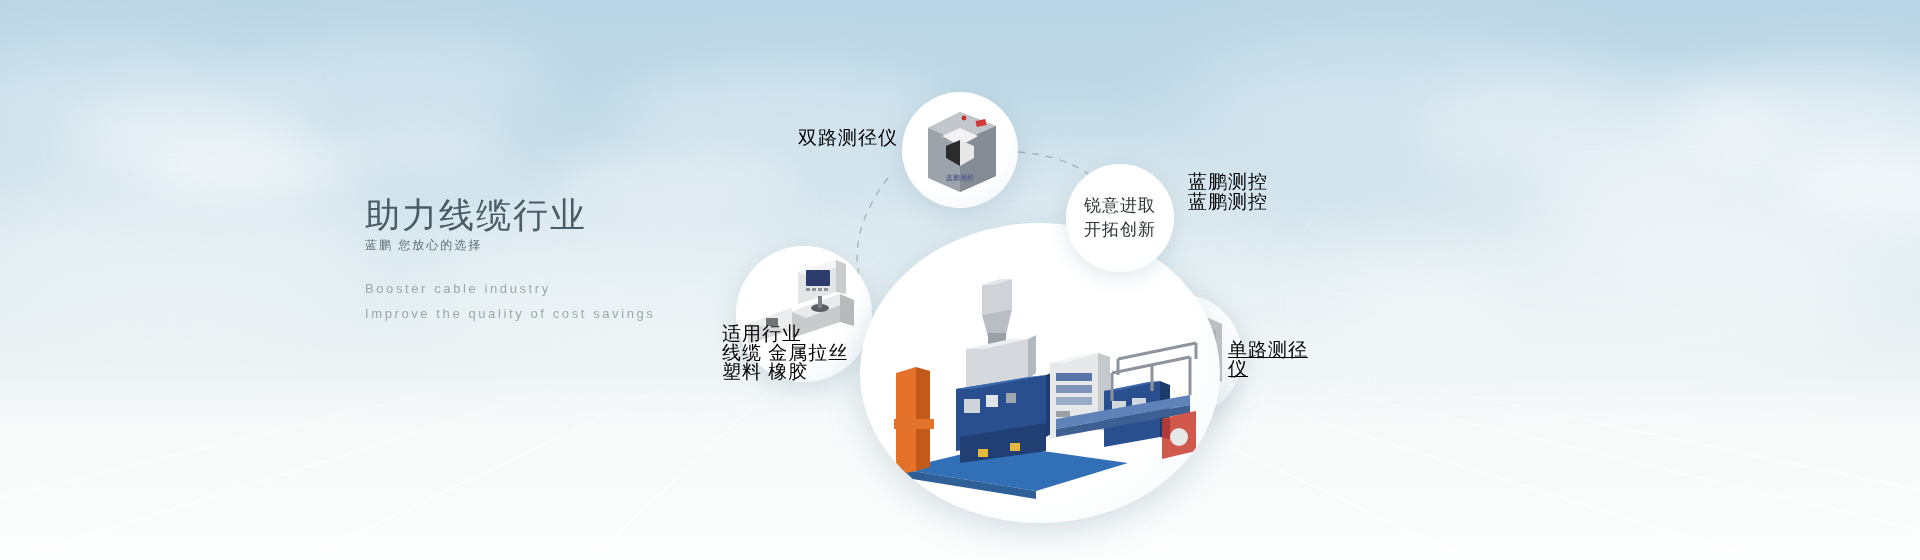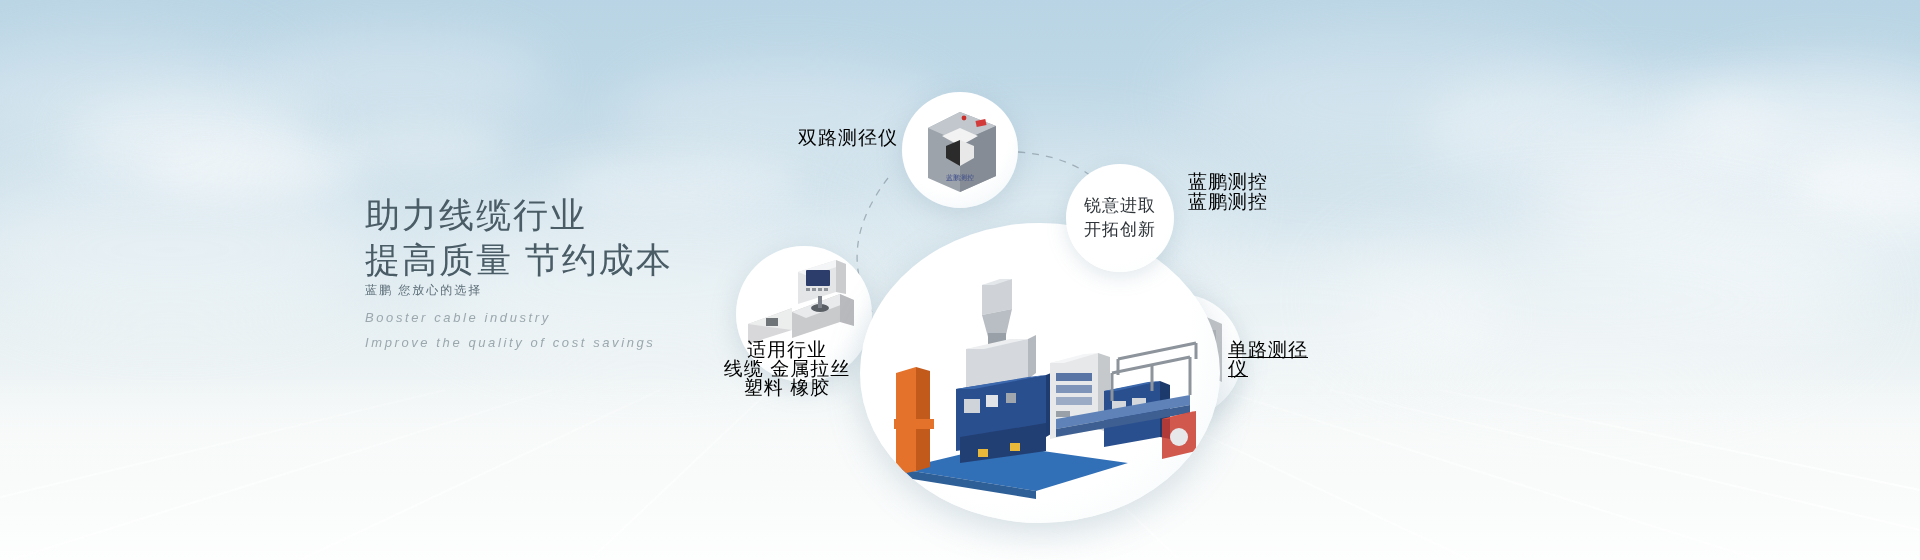--- a/index.html
+++ b/index.html
@@ -42,22 +42,22 @@
   .headline {
     font-size:35px; line-height:45px; color:#4a5c66;
     letter-spacing:2px; font-weight:400;
   }
   .headline .l2 { letter-spacing:2px; }
   .subhead {
     font-size:12px; color:#5d6e78;
     letter-spacing:2px;
   }
   .eng {
-    margin-top:6px; font-size:13px; color:#9aa8ae;
-    letter-spacing:2.6px; line-height:25px;font-style:italic;
+    margin-top:22px; font-size:13px; color:#9aa8ae;
+    letter-spacing:2.6px; line-height:25px;
   }
 
   
   .graphic { position:absolute; left:700px; top:60px; width:620px; height:430px; }
 
   .bubble {
     position:absolute; border-radius:50%;
     background:radial-gradient(circle at 40% 32%, #ffffff 58%, #f4f8fa 82%, #e9f1f5 100%);
     box-shadow:0 6px 26px rgba(120,150,170,.26);
     overflow:hidden;
@@ -81,21 +81,21 @@
   .bubble-text span {
     font-size:17px; color:#2d3338; letter-spacing:1px; line-height:24px; font-weight:400;
   }
 
   
   .links { position:absolute; inset:0; pointer-events:none; }
 
   
   .lbl { position:absolute; font-size:19px; color:#000000; letter-spacing:1px; line-height:19px; }
   .lbl-dual   { left:98px;  top:68px; }
-  .lbl-apply  { left:22px;  top:280px; width:130px; text-align:center; }
+  .lbl-apply  { left:22px;  top:264px; width:130px; text-align:left; }
   .lbl-single { left:528px; top:280px;text-decoration:underline; }
   .lbl-perf   { left:488px; top:112px; line-height:20px; }
 
   
   .machine { position:absolute; left:0; top:0; width:360px; height:300px; }
 </style>
 </head>
 <body>
 
 <div class="banner">
@@ -154,21 +154,20 @@
         <line x1="1330" y1="10" x2="1920" y2="150"></line>
         <line x1="445" y1="10" x2="-260" y2="180"></line>
         <line x1="1440" y1="10" x2="1920" y2="110"></line>
       </g>
     </svg>
   </div>
 
   <div class="copy">
     <div class="headline">
       <div class="l1">助力线缆行业</div>
-      <div class="l2">提高质量 节约成本</div>
     </div>
     <div class="subhead">蓝鹏 您放心的选择</div>
     <div class="eng">
       <div>Booster cable industry</div>
       <div>Improve the quality of cost savings</div>
     </div>
   </div>
 
   <div class="graphic">
 

